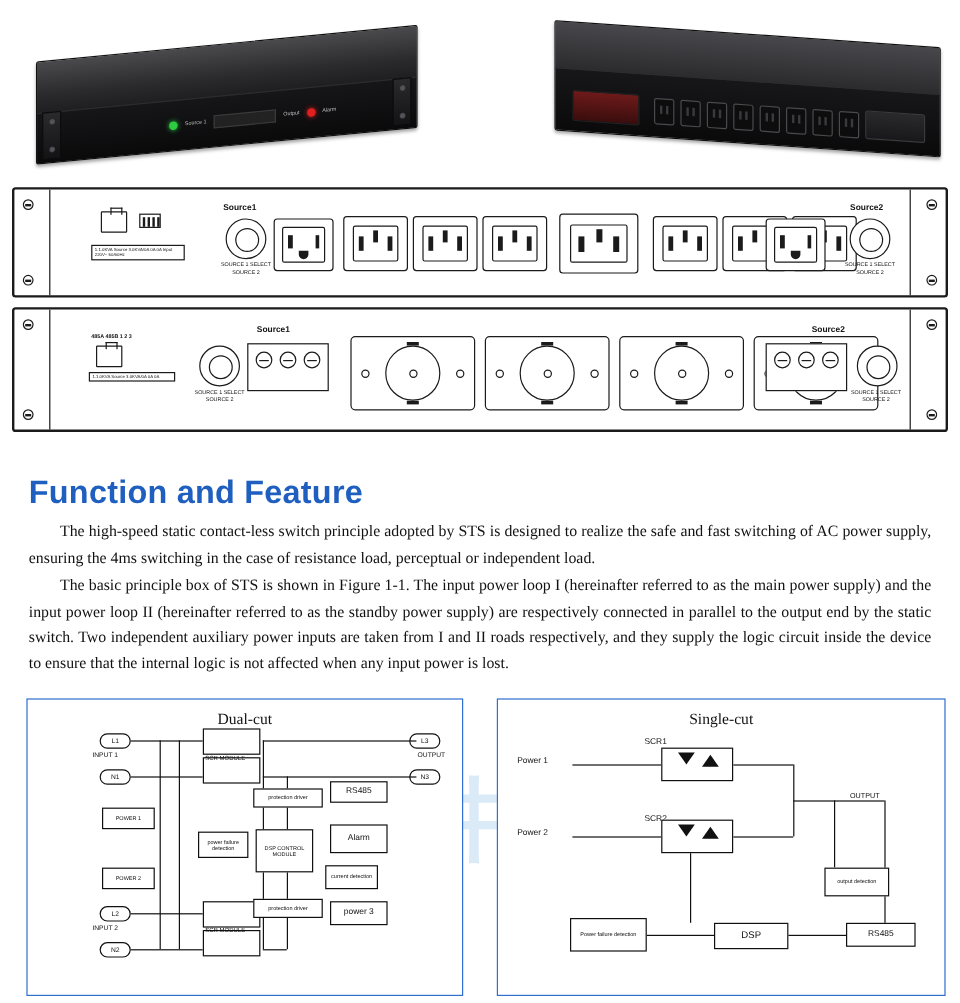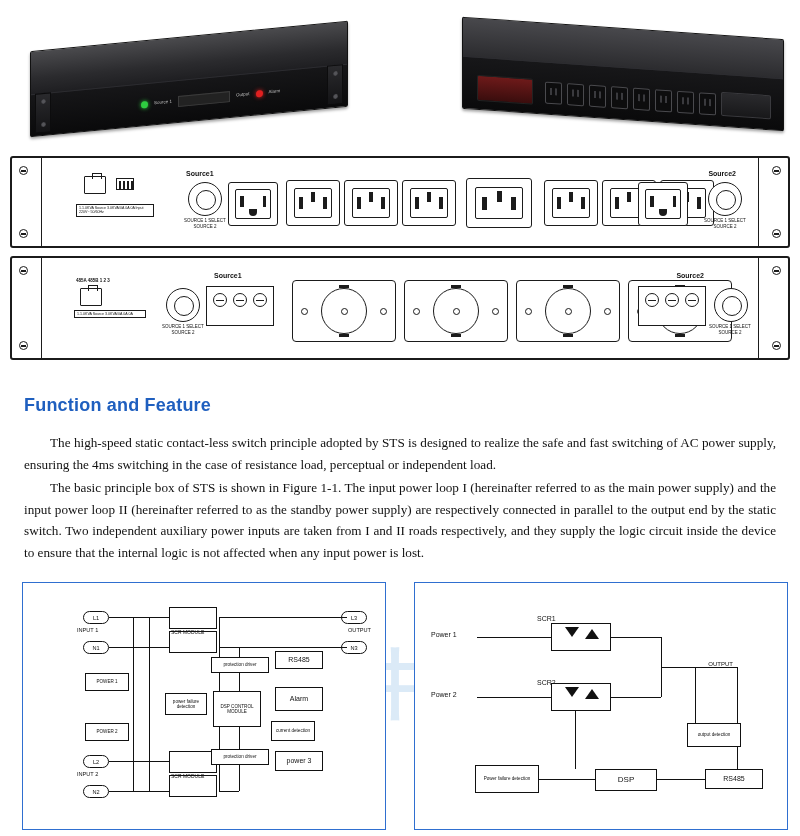--- a/index.html
+++ b/index.html
@@ -209,21 +209,21 @@
   .dip i { position:absolute; top:2px; width:2px; height:8px; background:#1b1b1b; }
 
   .screwterm { position:absolute; border:1.5px solid #1b1b1b; background:#fff; }
   .screwterm .sc { position:absolute; width:14px; height:14px; border:1.2px solid #1b1b1b; border-radius:50%; top:6px; }
   .screwterm .sc::after { content:""; position:absolute; left:2px; right:2px; top:6px; height:1.4px; background:#1b1b1b; }
 
   
   h1.section-title {
     position: absolute; left: 24px; top: 395px; margin: 0;
     font-family: "Liberation Sans", sans-serif;
-    font-size: 18px; font-weight: bold; color: #1f5fbf; letter-spacing: .2px;
+    font-size: 27px; font-weight: bold; color: #1f5fbf; letter-spacing: .2px;
   }
   .body-text {
     position: absolute; left: 24px; top: 432px; width: 752px;
     font-family: "Liberation Serif", serif; font-size: 13.2px; line-height: 21.5px;
     color: #111; text-align: justify;
   }
   .body-text p { margin: 0 0 2px 0; text-indent: 26px; }
 
   
   .diagram {
@@ -479,20 +479,21 @@
   <h1 class="section-title">Function and Feature</h1>
 
   <div class="body-text">
     <p>The high-speed static contact-less switch principle adopted by STS is designed to realize the safe and fast switching of AC power supply, ensuring the 4ms switching in the case of resistance load, perceptual or independent load.</p>
     <p>The basic principle box of STS is shown in Figure 1-1. The input power loop I (hereinafter referred to as the main power supply) and the input power loop II (hereinafter referred to as the standby power supply) are respectively connected in parallel to the output end by the static switch. Two independent auxiliary power inputs are taken from I and II roads respectively, and they supply the logic circuit inside the device to ensure that the internal logic is not affected when any input power is lost.</p>
   </div>
 
   <div class="watermark">中国制造</div>
 
   <div class="diagram diag-left">
+    <div class="diag-title">Dual-cut</div>
 
     <div class="dpill" style="left:60px; top:28px; width:26px; height:13px;">L1</div>
     <div class="dpill" style="left:60px; top:58px; width:26px; height:13px;">N1</div>
     <div class="lbl" style="left:54px; top:44px;">INPUT 1</div>
 
     <div class="dpill" style="left:60px; top:172px; width:26px; height:13px;">L2</div>
     <div class="dpill" style="left:60px; top:202px; width:26px; height:13px;">N2</div>
     <div class="lbl" style="left:54px; top:188px;">INPUT 2</div>
 
     <div class="dpill" style="right:18px; top:28px; width:26px; height:13px;">L3</div>
@@ -526,20 +527,21 @@
     <div class="dbox" style="left:190px; top:108px; width:48px; height:36px;">DSP CONTROL MODULE</div>
     <div class="dbox" style="left:188px; top:74px; width:58px; height:16px;">protection driver</div>
     <div class="dbox" style="left:188px; top:166px; width:58px; height:16px;">protection driver</div>
     <div class="dbox" style="left:248px; top:138px; width:44px; height:20px;">current detection</div>
     <div class="dbox" style="left:252px; top:104px; width:48px; height:24px; font-size:7px;">Alarm</div>
     <div class="dbox" style="left:252px; top:168px; width:48px; height:20px; font-size:7px;">power 3</div>
     <div class="dbox" style="left:252px; top:68px; width:48px; height:18px; font-size:7px;">RS485</div>
   </div>
 
   <div class="diagram diag-right">
+    <div class="diag-title">Single-cut</div>
 
     <div class="lbl big" style="left:16px; top:48px;">Power 1</div>
     <div class="lbl big" style="left:16px; top:108px;">Power 2</div>
     <div class="lbl" style="right:54px; top:78px; font-size:6px;">OUTPUT</div>
 
     <div class="lbl" style="left:122px; top:32px; font-size:7px;">SCR1</div>
     <div class="lbl" style="left:122px; top:96px; font-size:7px;">SCR2</div>
 
     <div class="wire h" style="left:62px; top:54px; width:74px;"></div>
     <div class="wire h" style="left:62px; top:114px; width:74px;"></div>

